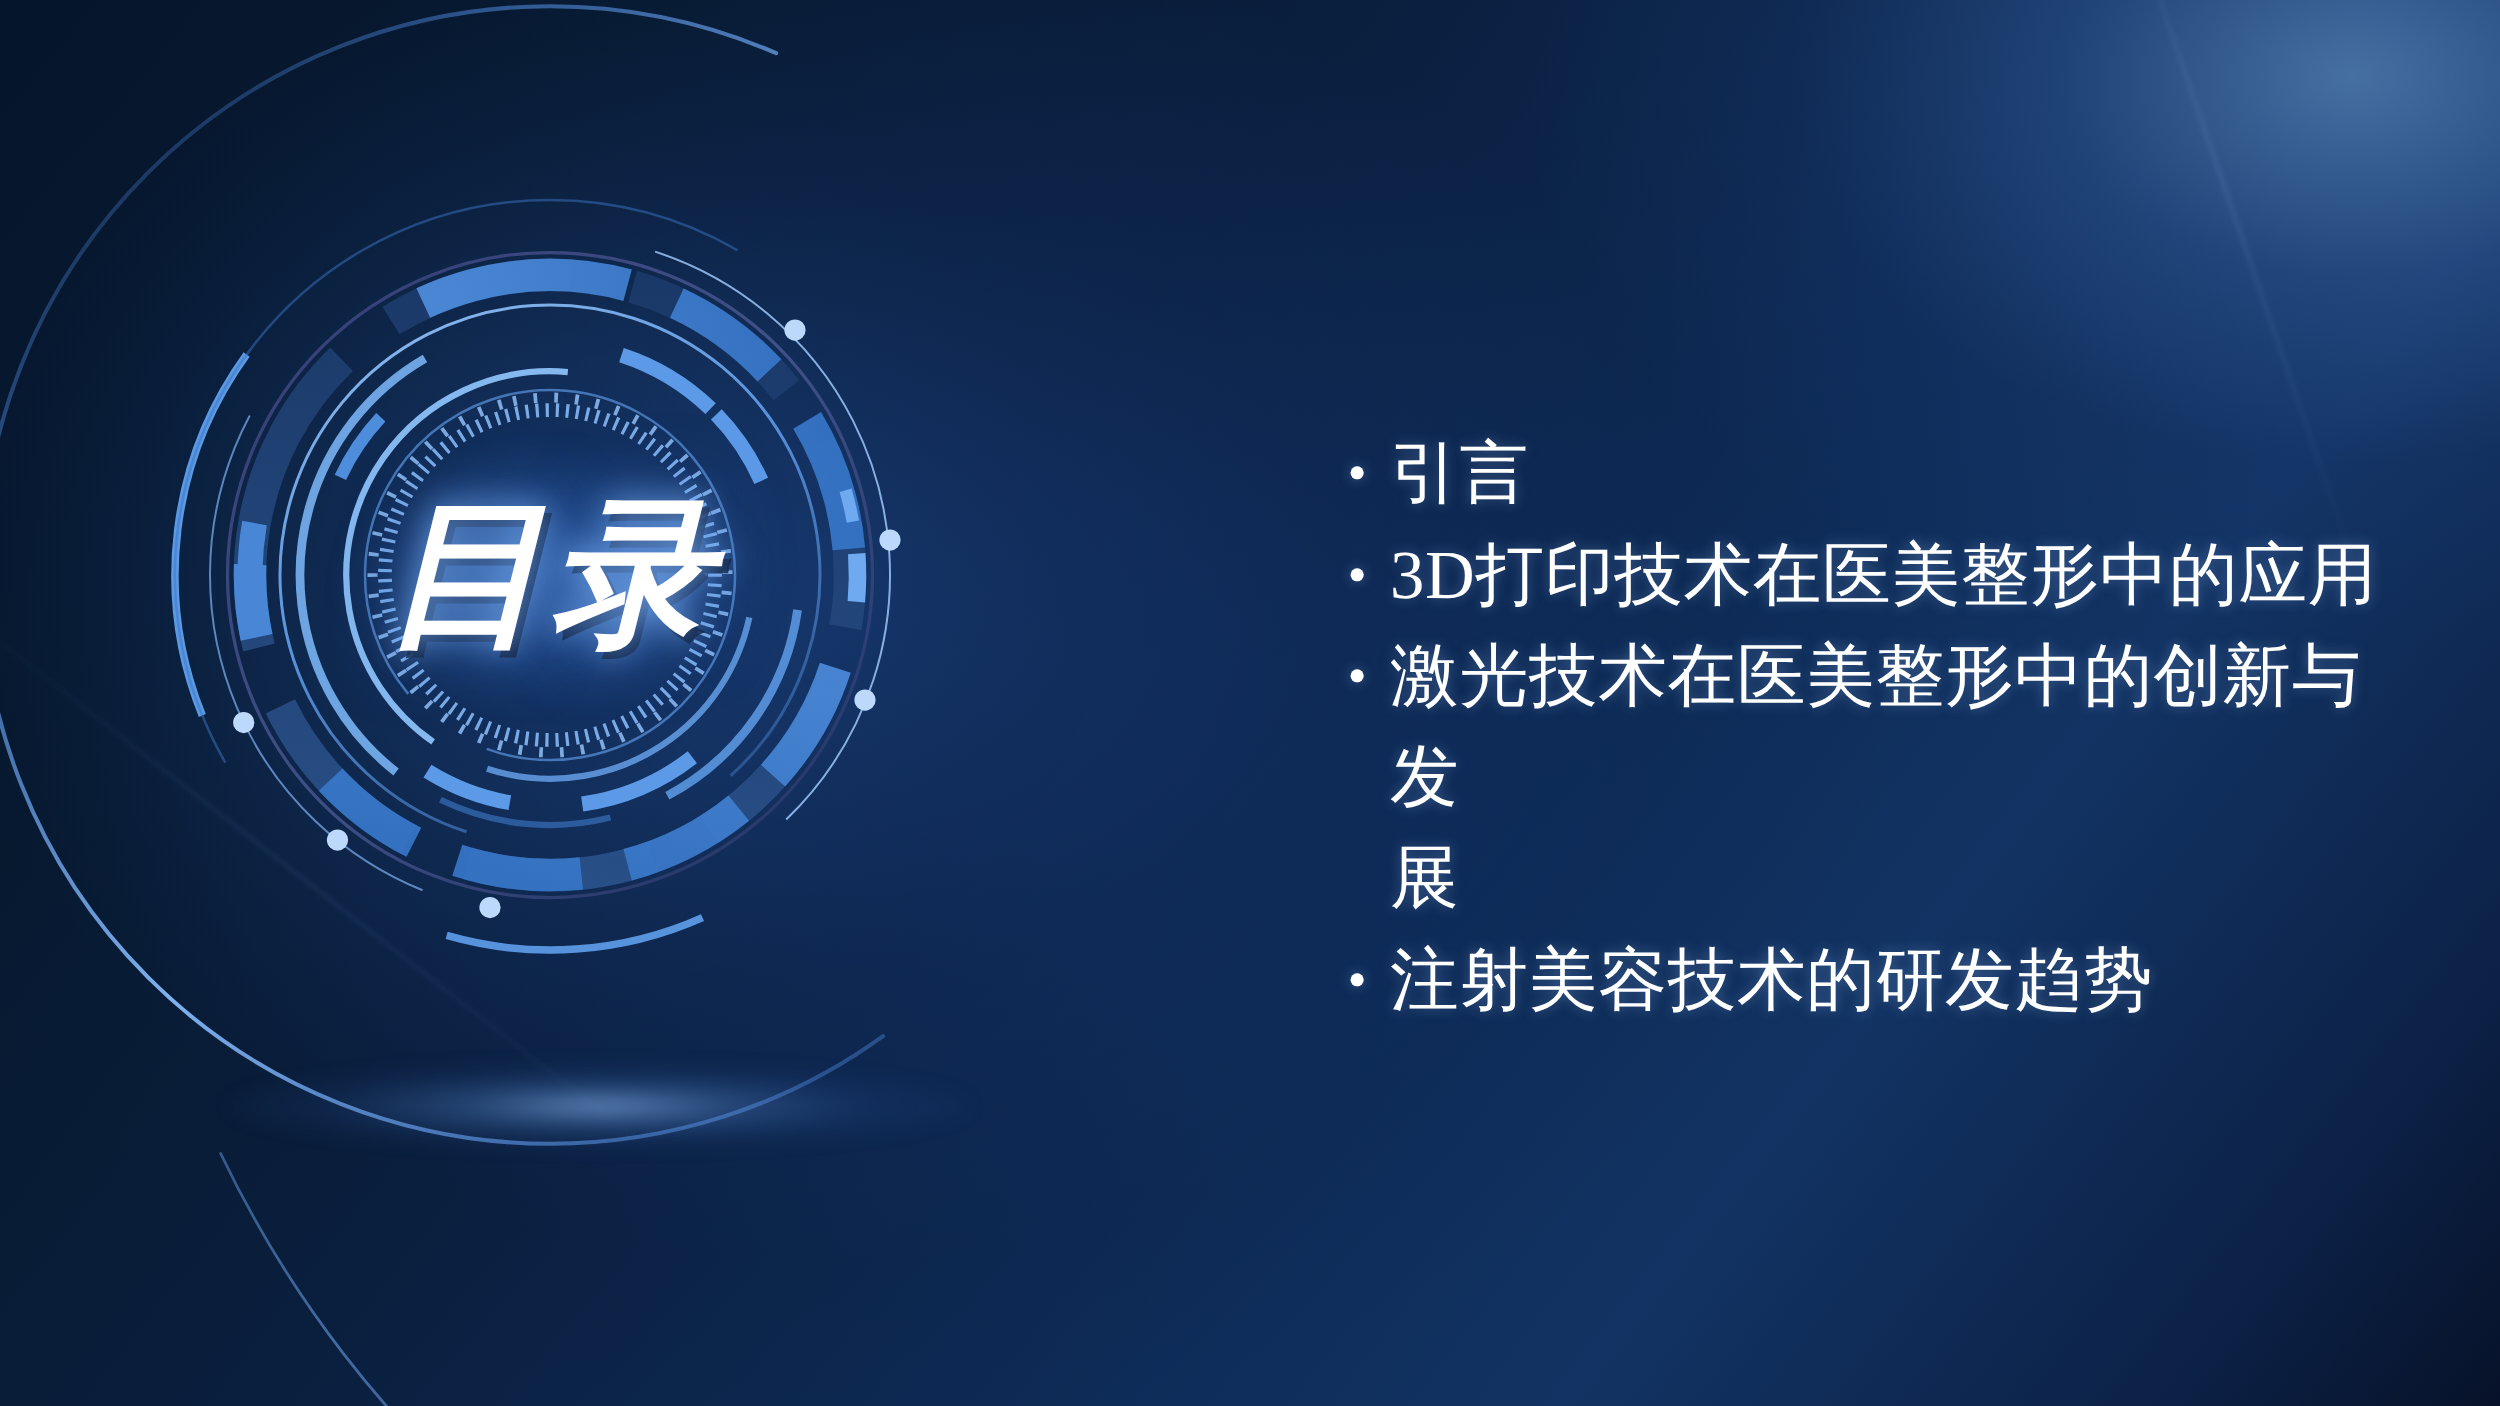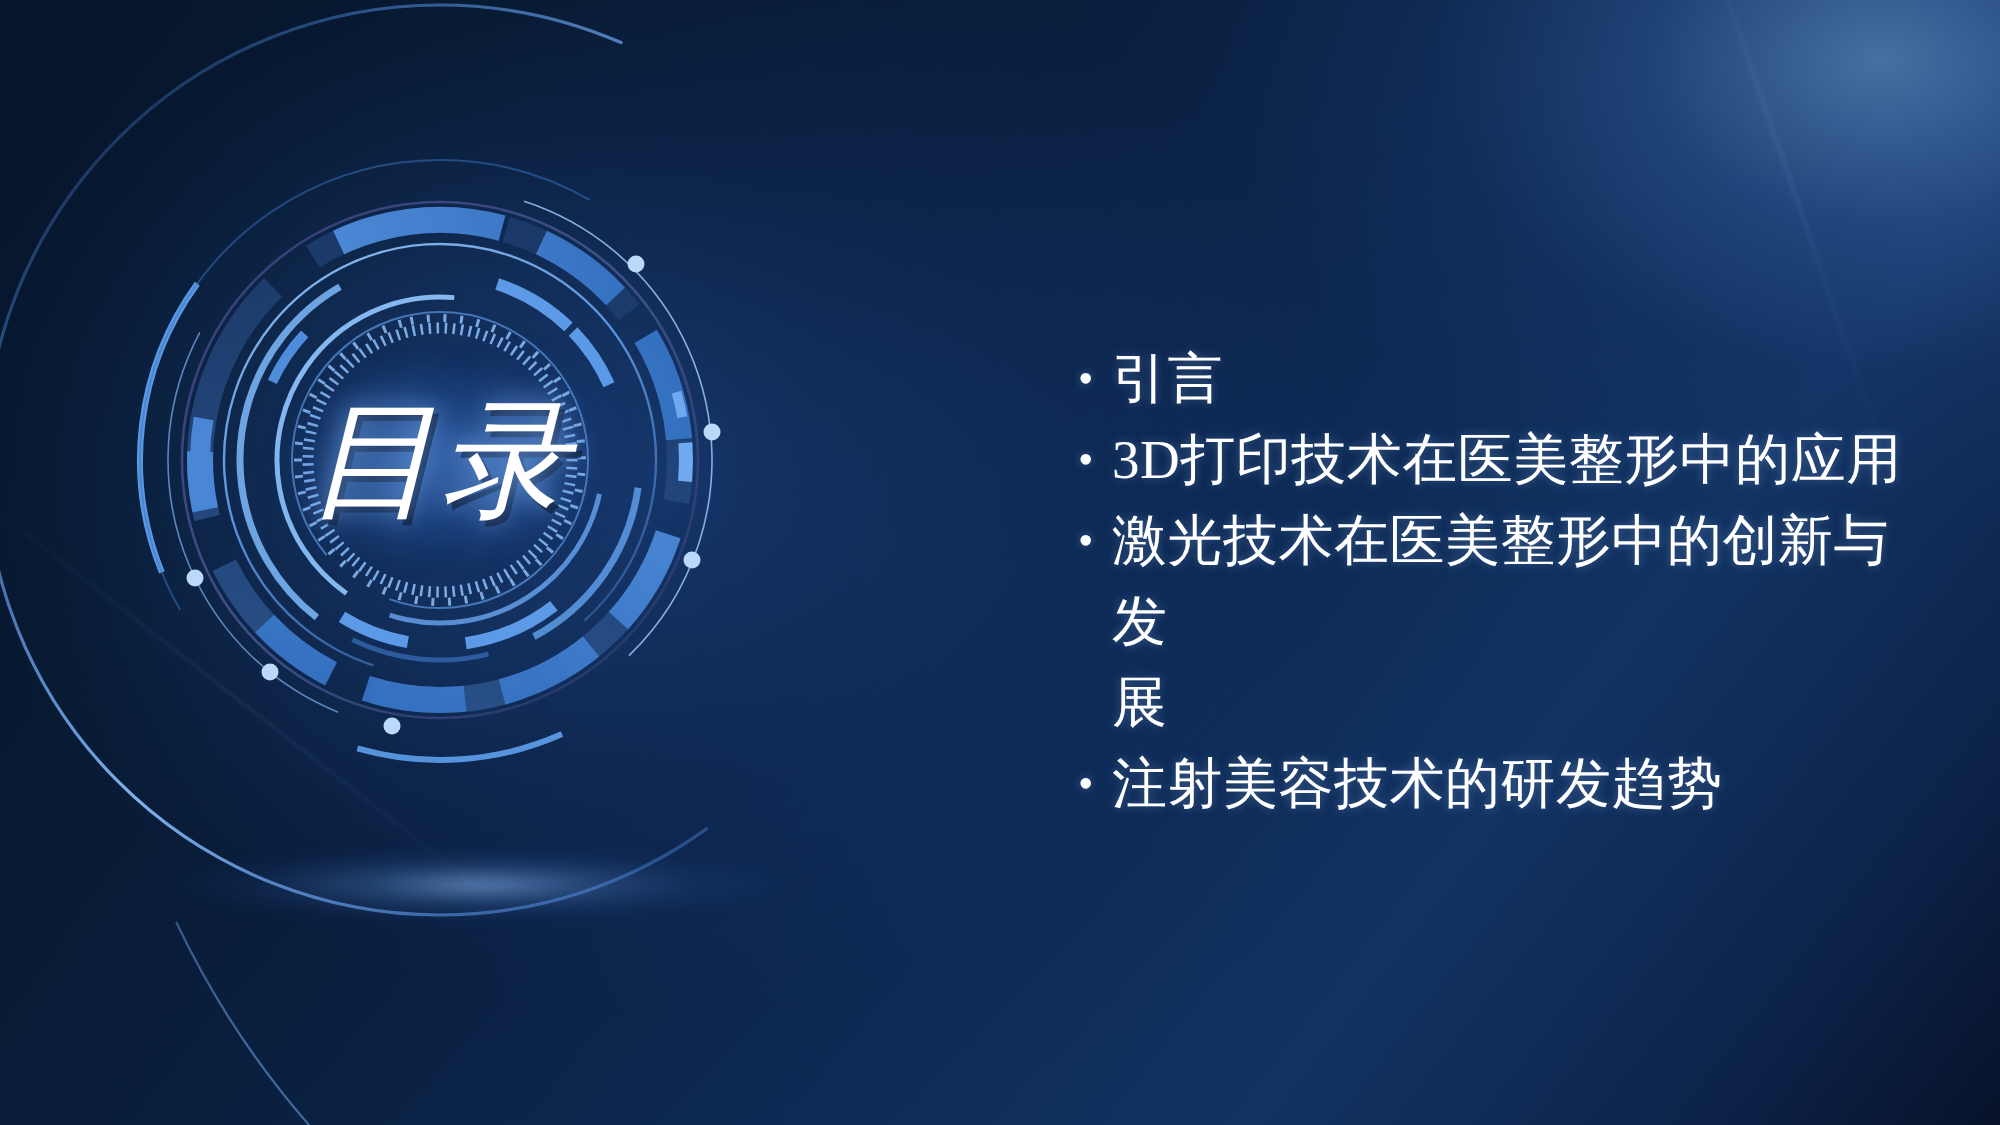--- a/index.html
+++ b/index.html
@@ -87,21 +87,21 @@
     pointer-events: none;
   }
 
   
   #center-title {
     position: absolute;
     left: 440px;
     top: 460px;
     transform: translate(-50%, -50%);
     font-family: "DejaVu Sans", "Liberation Sans", sans-serif;
-    font-weight: 400;
+    font-weight: 700;
     font-style: italic;
     font-size: 128px;
     line-height: 1;
     letter-spacing: 4px;
     color: #ffffff;
     white-space: nowrap;
     text-shadow:
       0 0 26px rgba(130,185,255,0.85),
       0 0 60px rgba(70,130,225,0.55),
       5px 6px 0 rgba(8,22,48,0.88);

